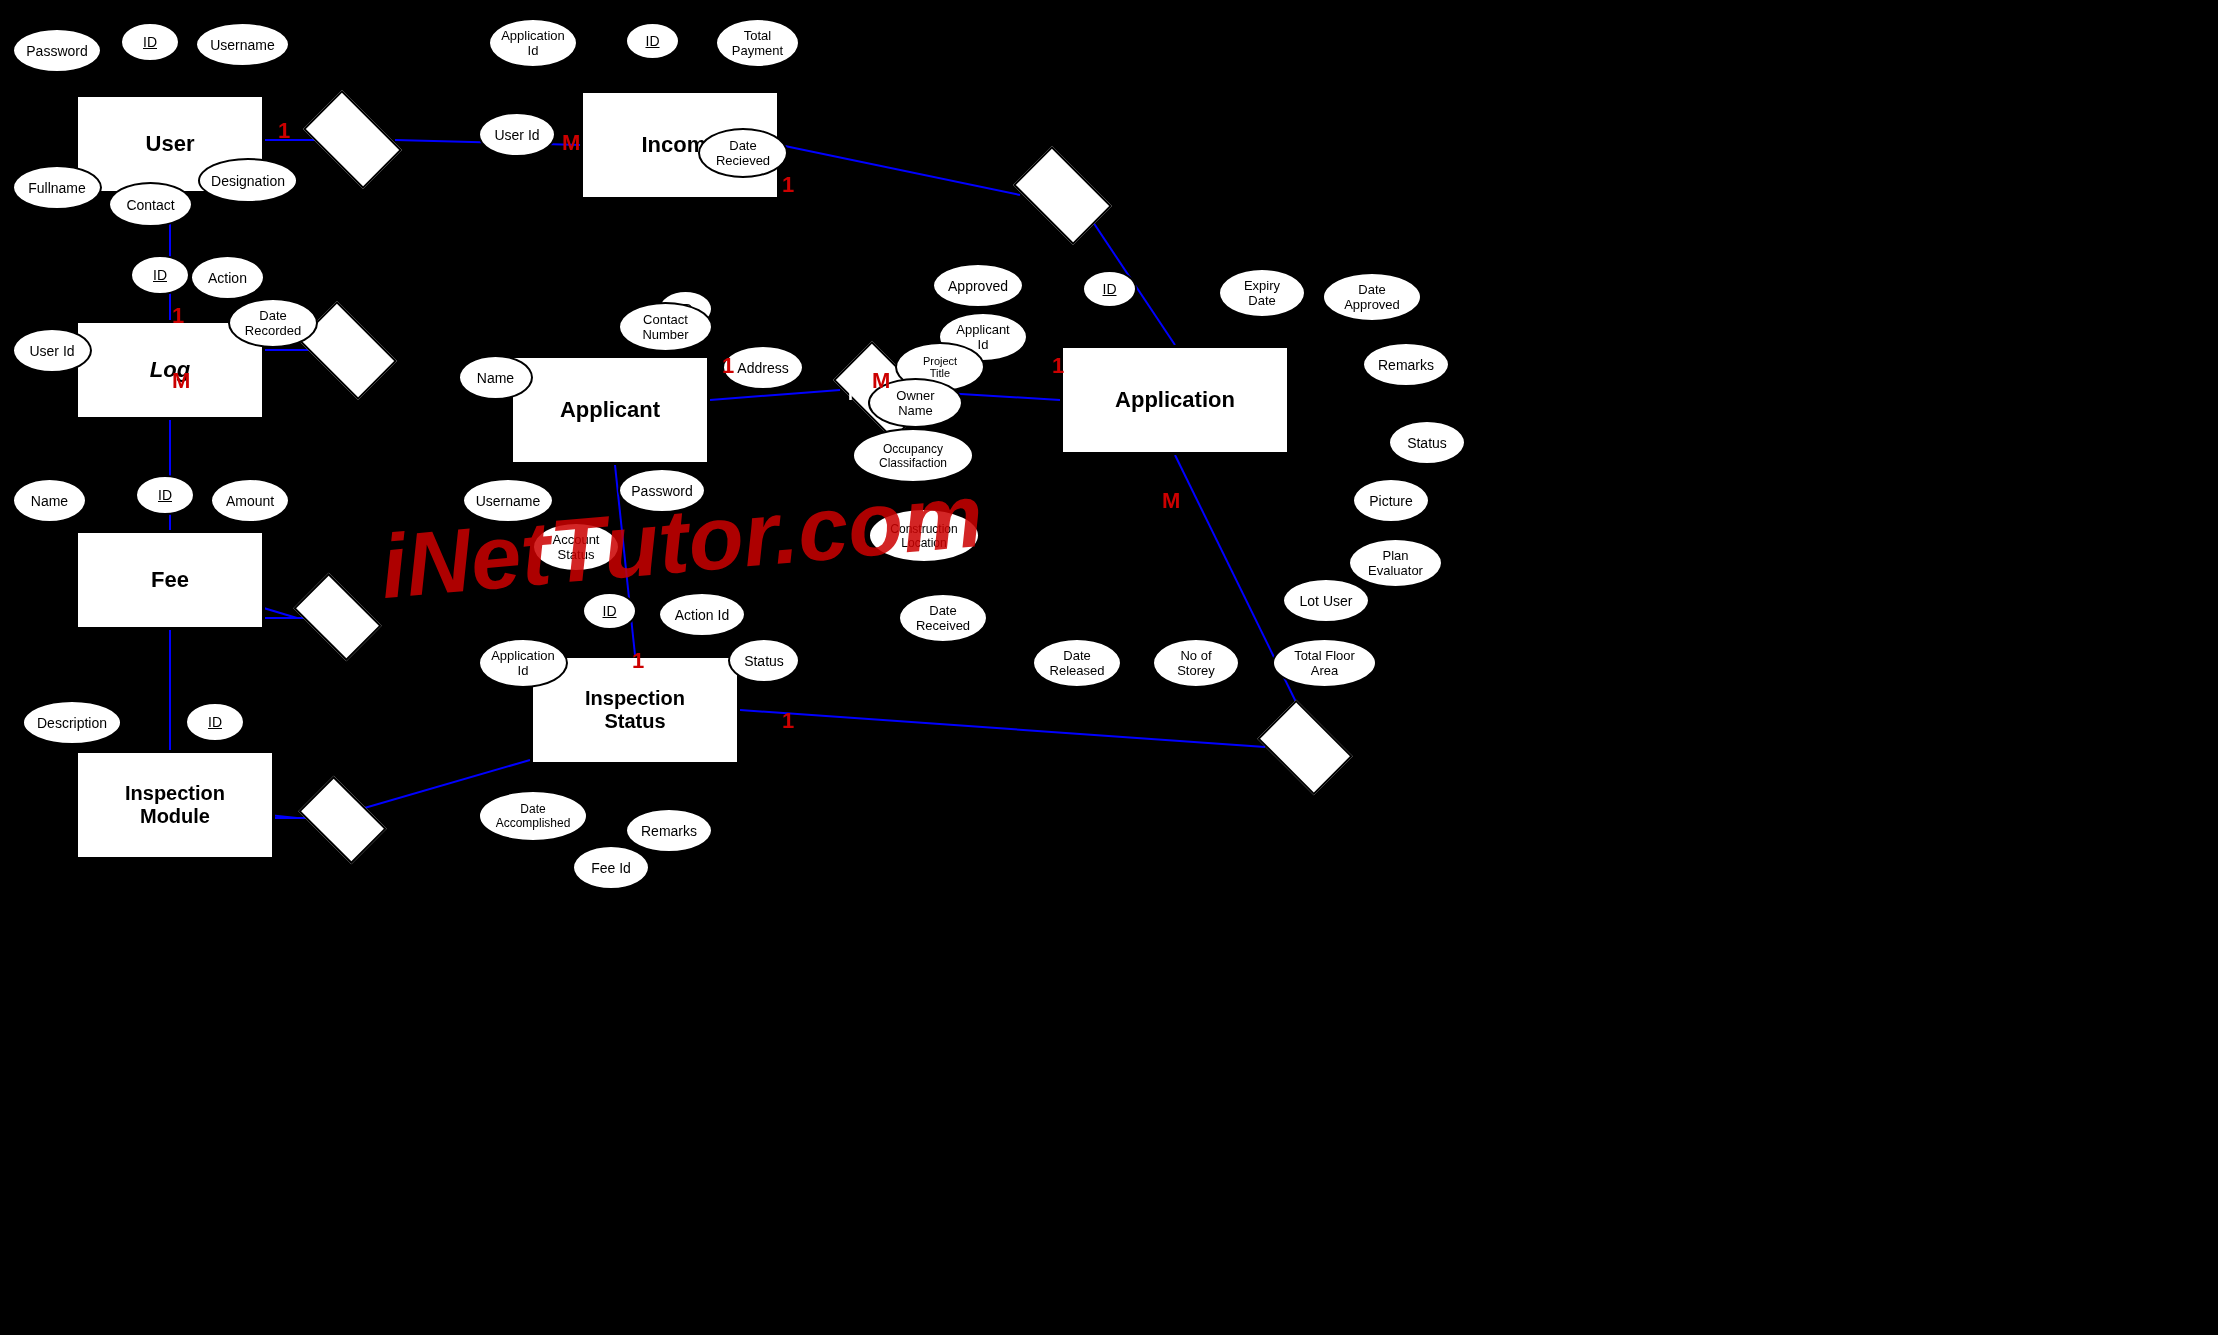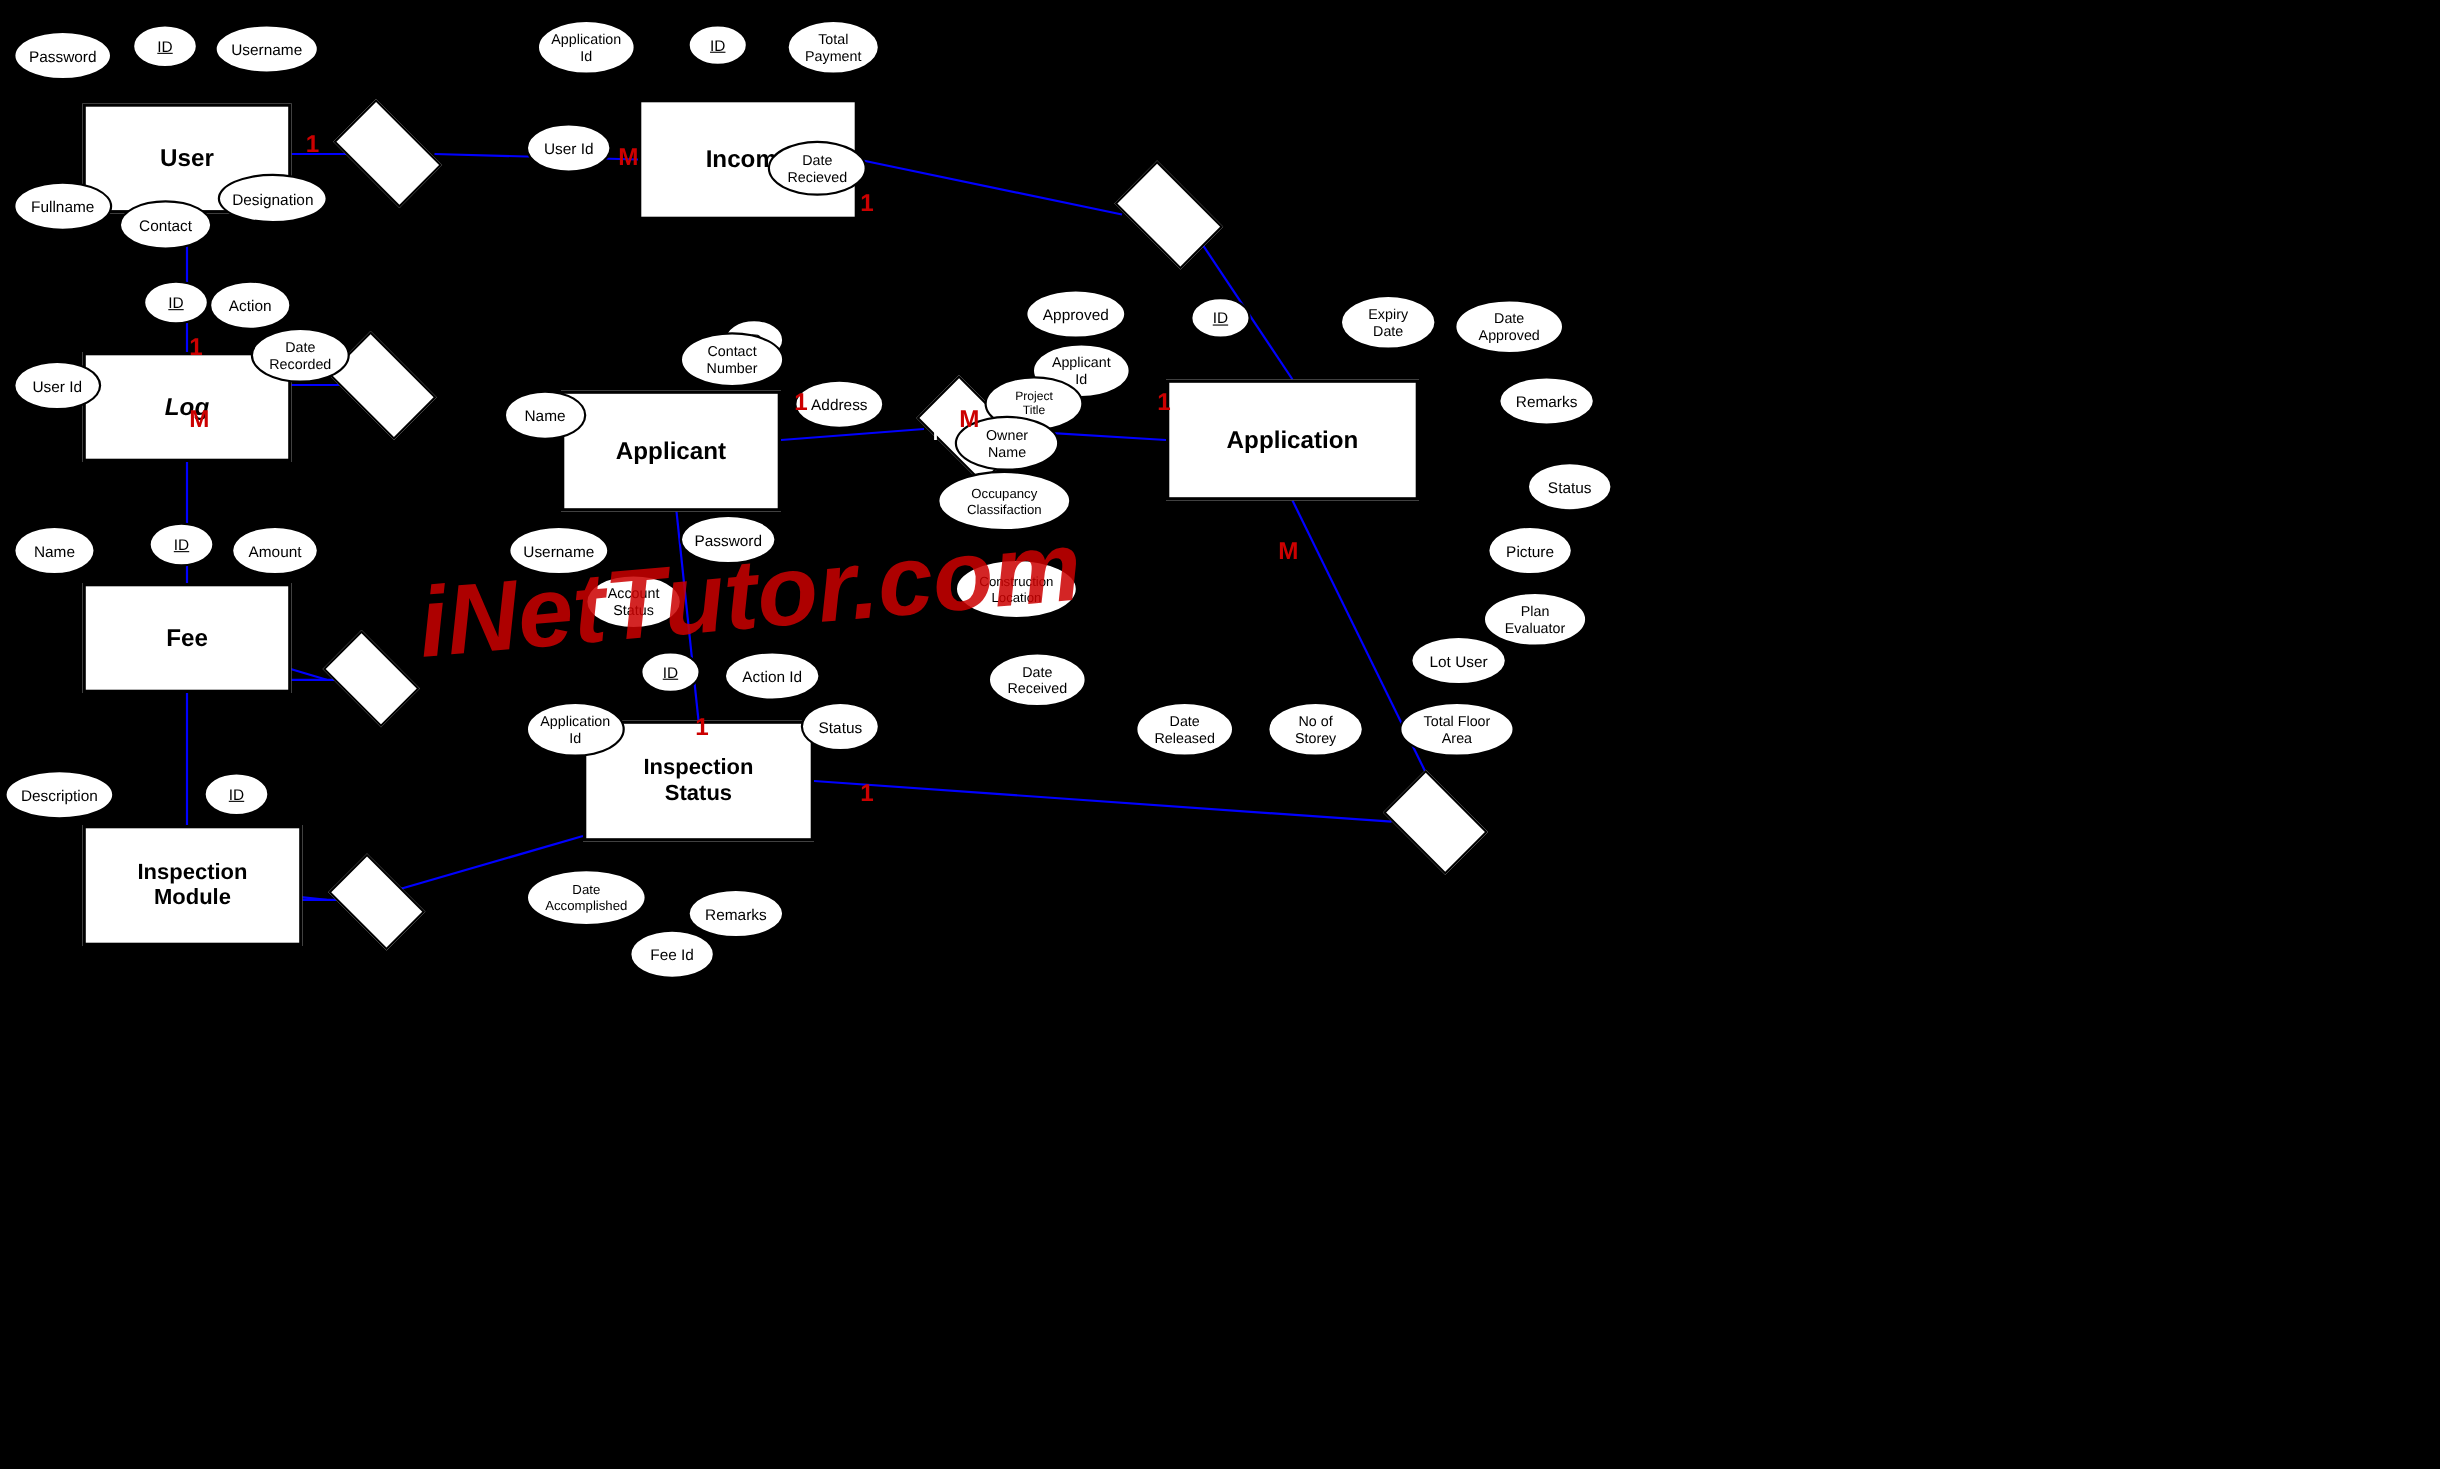--- a/index.html
+++ b/index.html
@@ -173,21 +173,21 @@
 
 <div class="attr underline" style="left:135px;top:475px;width:60px;height:40px;">
     <span>ID</span>
   </div>
 <div class="attr" style="left:12px;top:478px;width:75px;height:45px;">Name</div>
 <div class="attr" style="left:210px;top:478px;width:80px;height:45px;">Amount</div>
 
 <div class="attr underline" style="left:185px;top:702px;width:60px;height:40px;">
     <span>ID</span>
   </div>
-<div class="attr" style="left:4px;top:700px;width:100px;height:45px;">Description</div>
+<div class="attr" style="left:22px;top:700px;width:100px;height:45px;">Description</div>
 
 <div class="attr underline" style="left:625px;top:22px;width:55px;height:38px;">
     <span>ID</span>
   </div>
 <div class="attr" style="left:488px;top:18px;width:90px;height:50px;font-size:13px;">Application<br>Id</div>
 <div class="attr" style="left:715px;top:18px;width:85px;height:50px;font-size:13px;">Total<br>Payment</div>
 <div class="attr" style="left:478px;top:112px;width:78px;height:45px;">User Id</div>
 <div class="attr" style="left:698px;top:128px;width:90px;height:50px;font-size:13px;">Date<br>Recieved</div>
 
 <div class="attr underline" style="left:658px;top:290px;width:55px;height:38px;">

